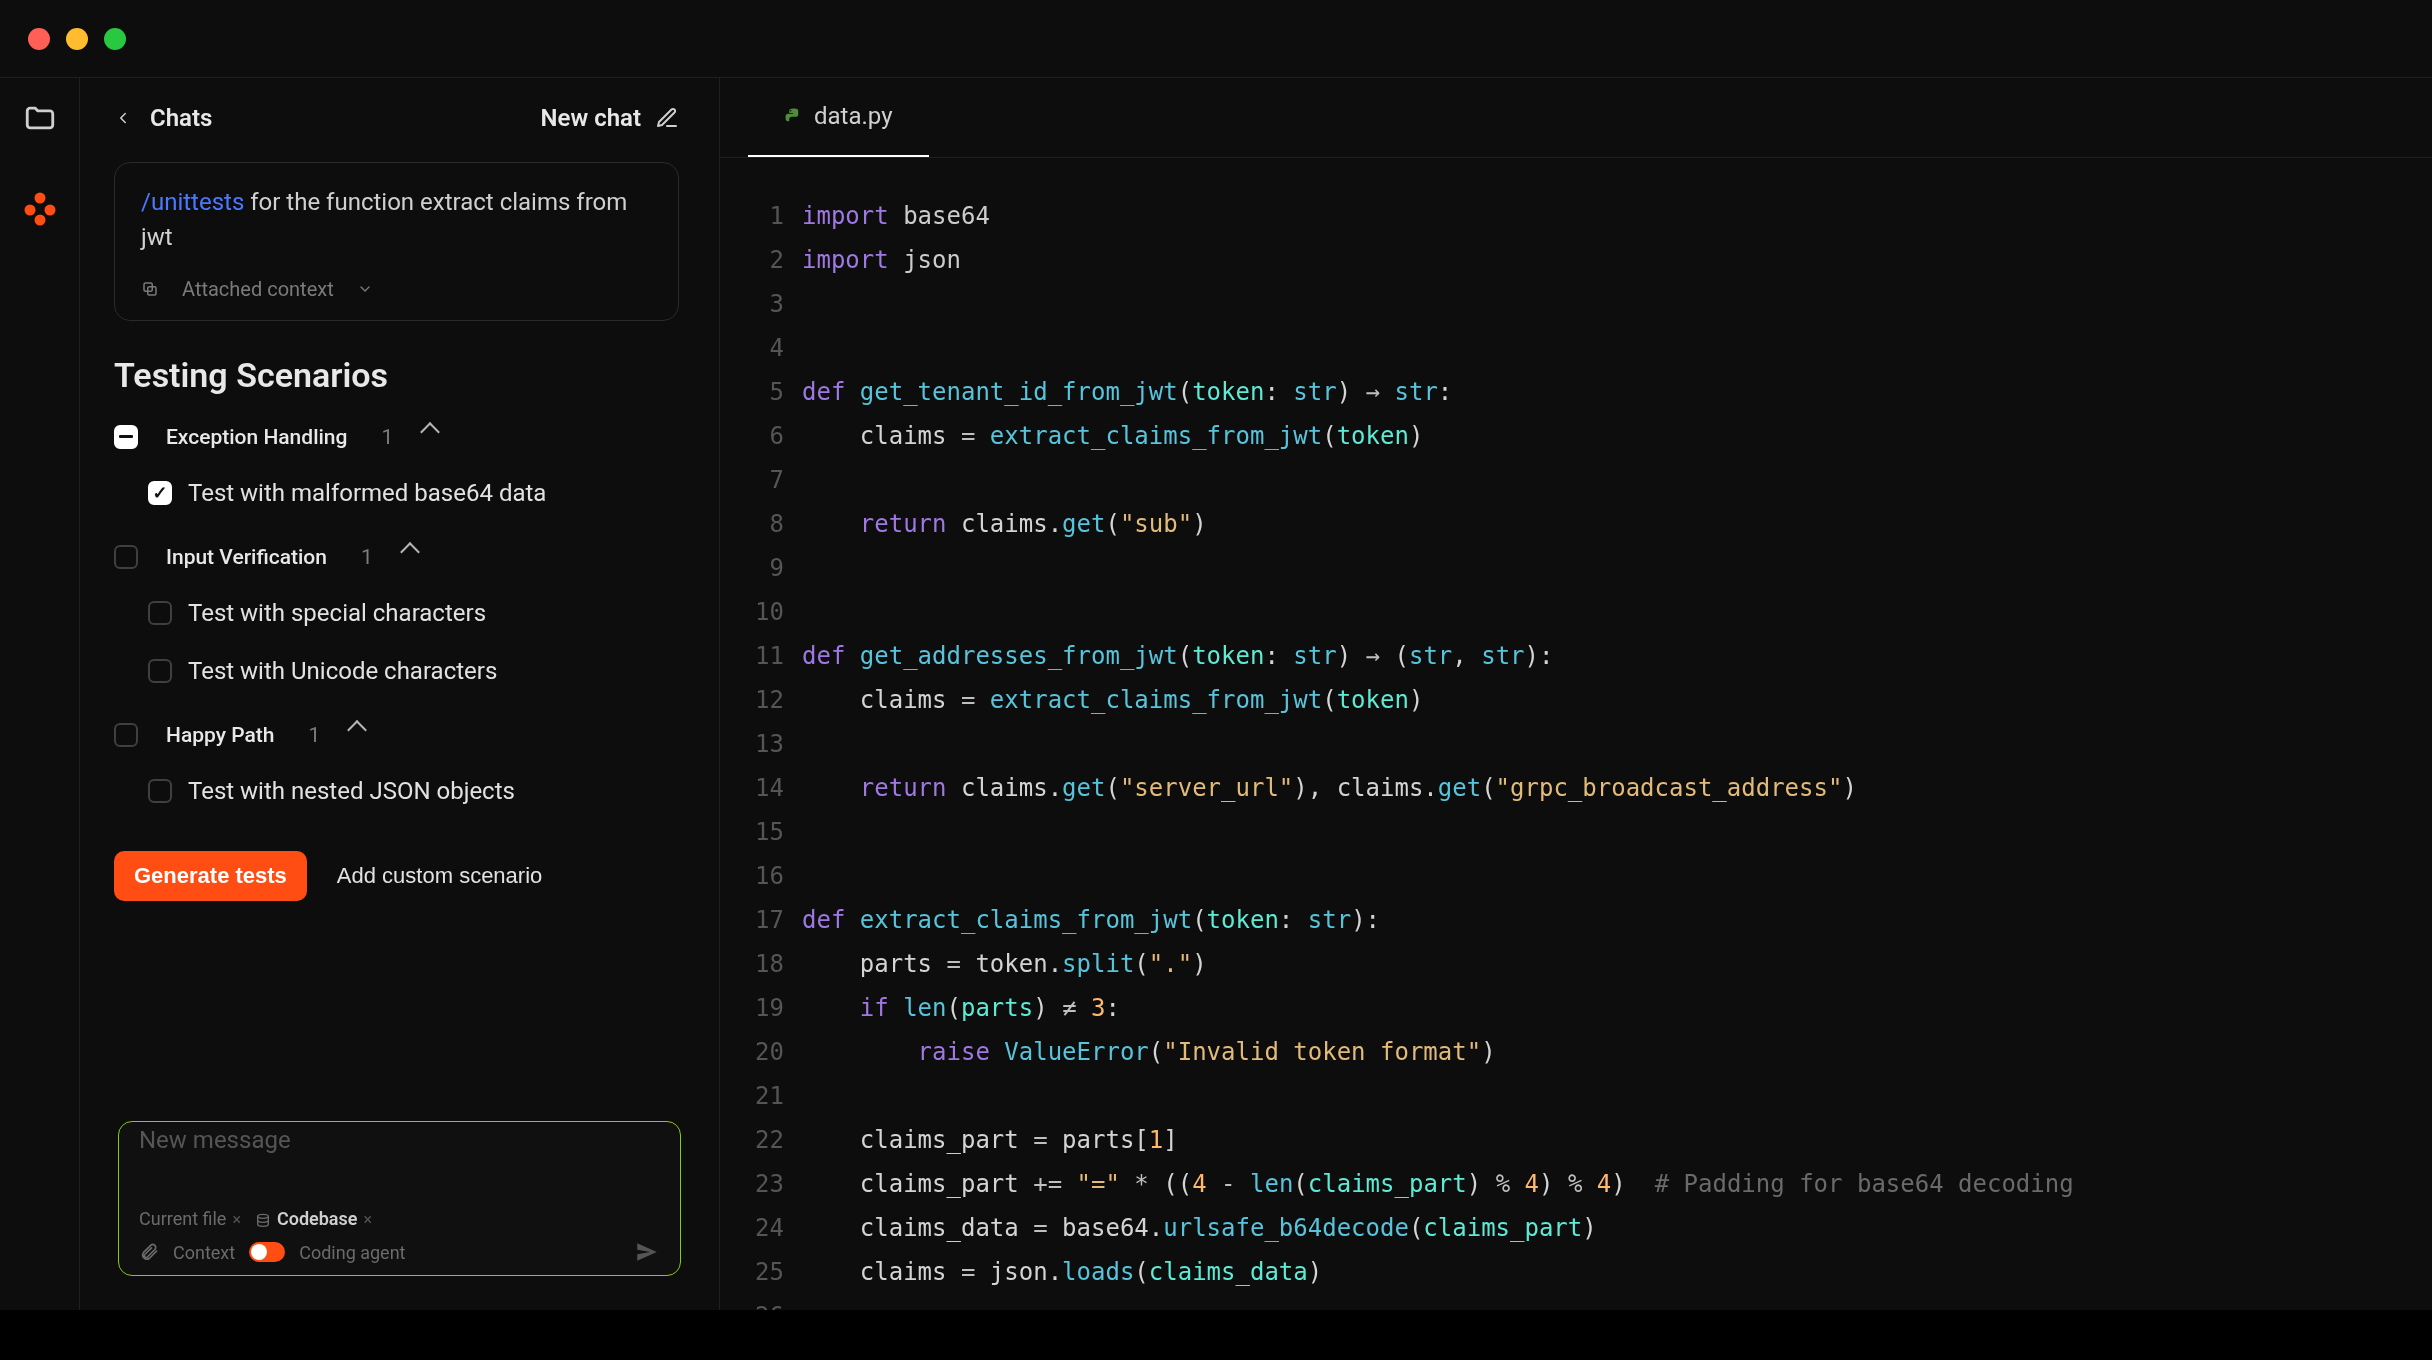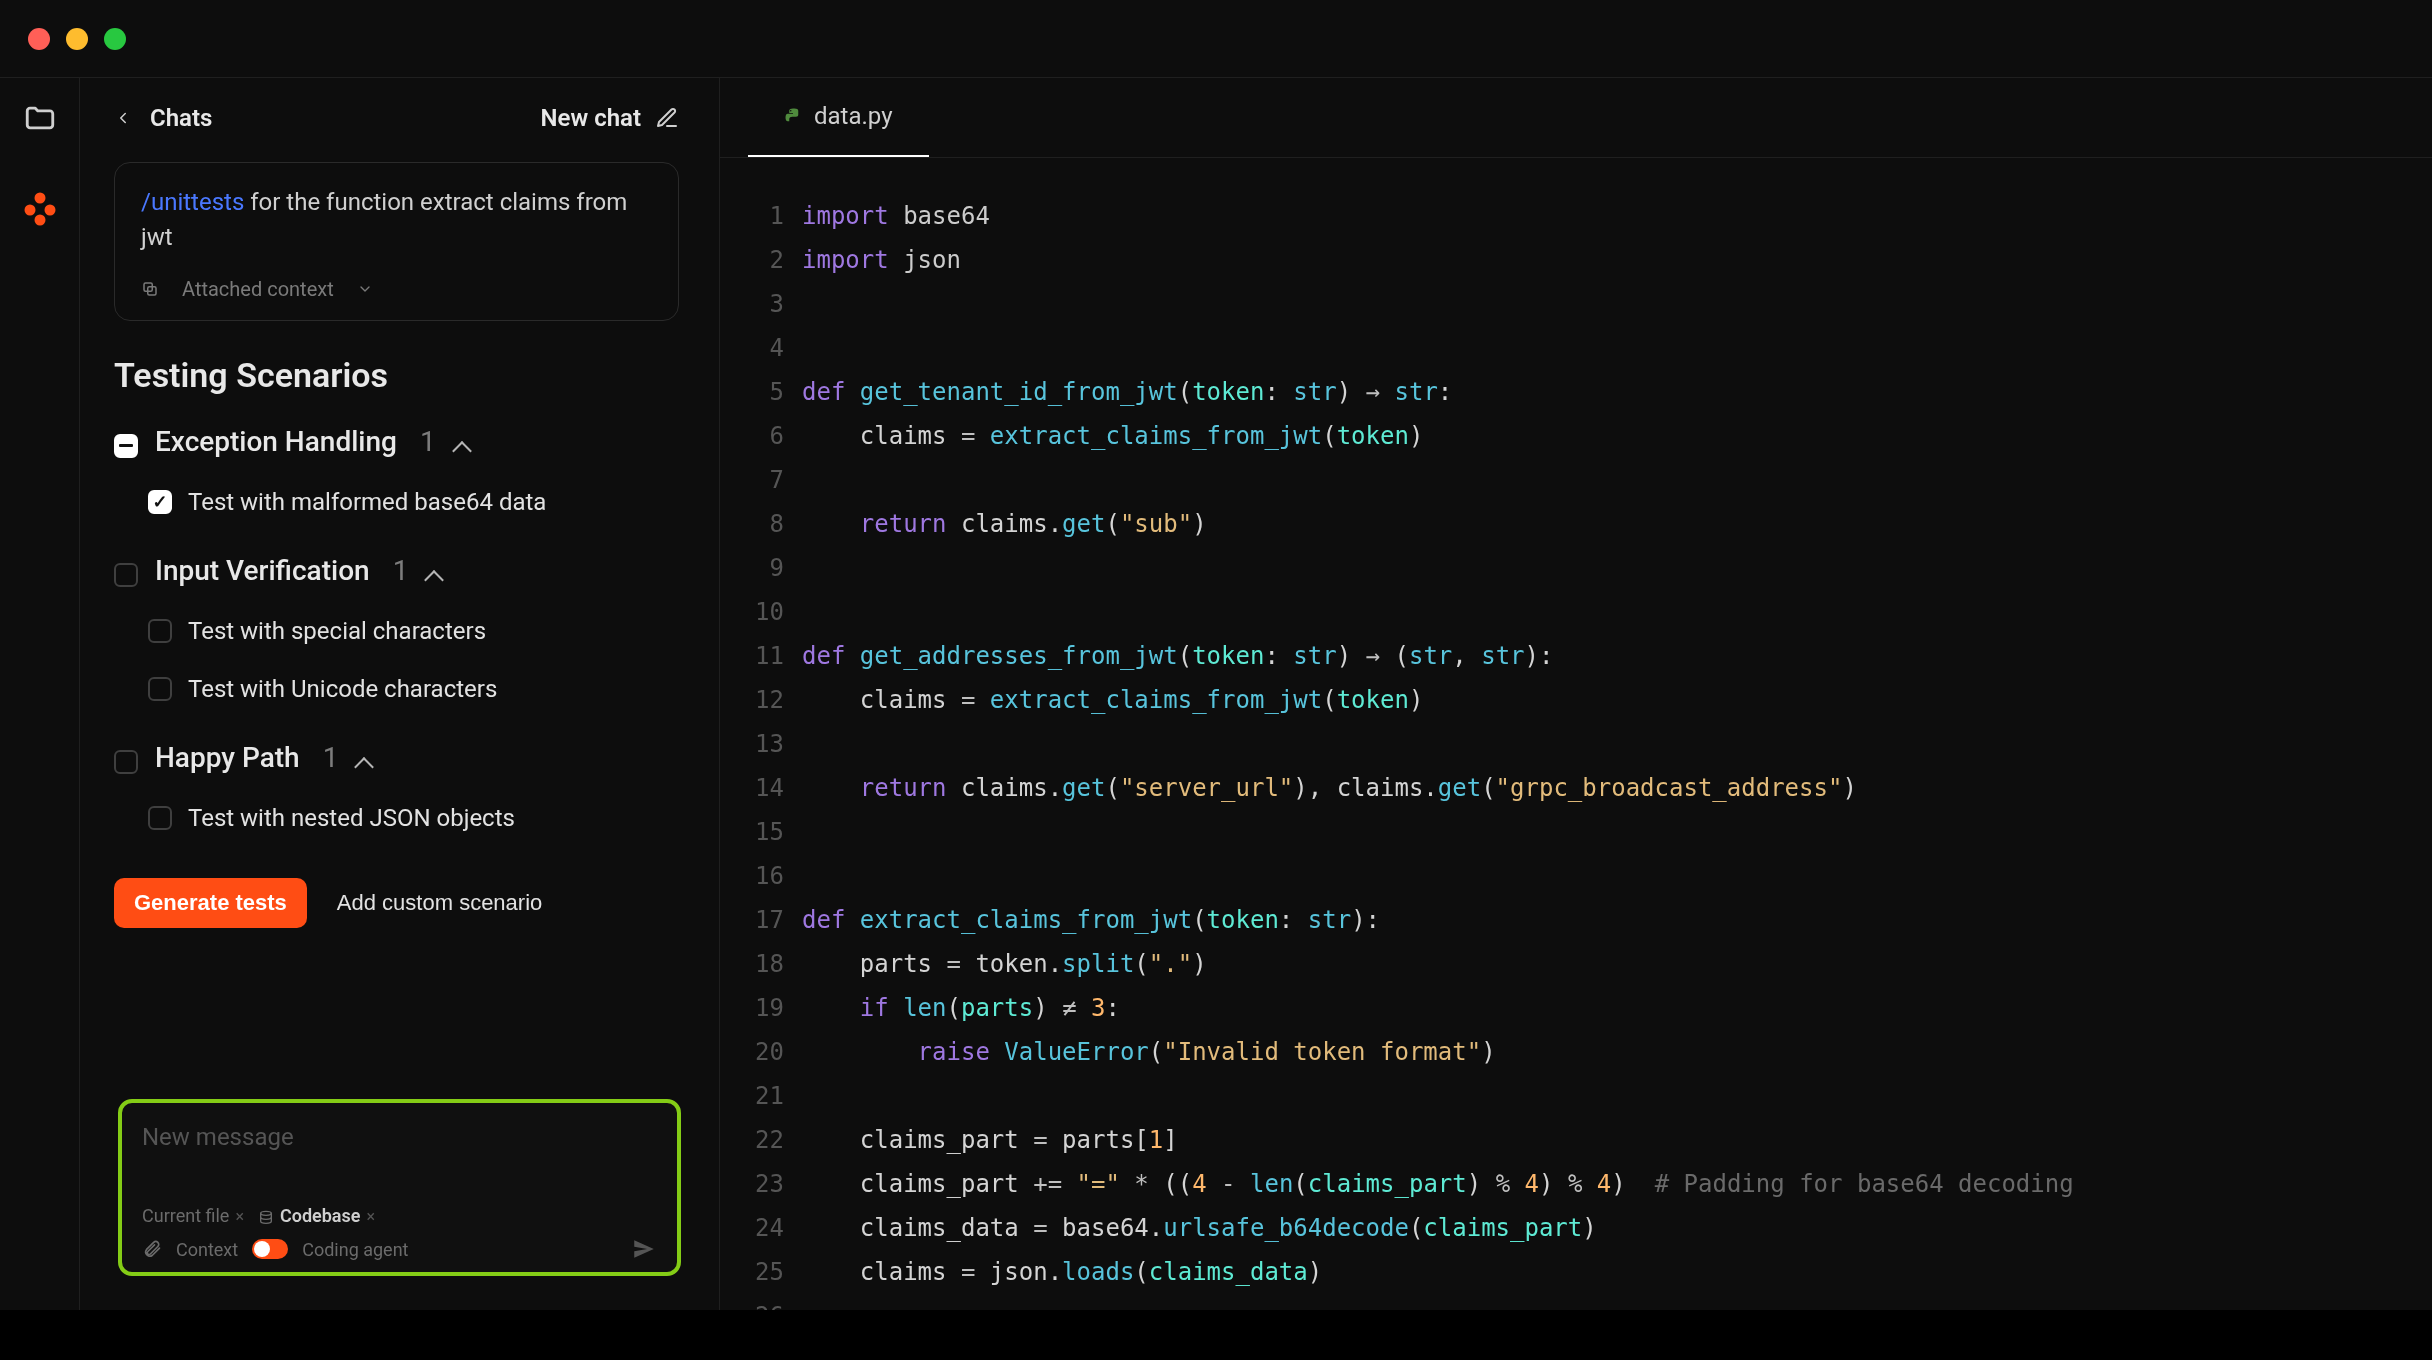--- a/index.html
+++ b/index.html
@@ -50,21 +50,21 @@
   .prompt-box .slash { color: #4a78ff; }
   .prompt-box .rest { color: #d0d0d0; }
   .attached {
     display: flex; align-items: center; gap: 23px; margin-top: 20px;
     color: #7a7a7a; font-size: 20px;
   }
   .attached svg { width: 18px; height: 18px; stroke: #7a7a7a; }
 
   .sec-title { margin-top: 34px; font-size: 34px; font-weight: 600; color: #e8e8e8; }
 
-  .group-row { display: flex; align-items: flex-end; gap: 17px; margin-top: 38px; font-size: 28px; color: #e8e8e8; }
+  .group-row { display: flex; align-items: flex-start; gap: 28px; margin-top: 38px; font-size: 21px; color: #e8e8e8; }
   .group-row.first { margin-top: 30px; }
   .group-name { font-weight: 500; }
   .group-count { color: #7c7c7c; margin-left: 6px; font-weight: 400; }
   .caret { width: 14px; height: 14px; border-left: 2px solid #b5b5b5; border-bottom: 2px solid #b5b5b5; transform: rotate(135deg); margin-left: 2px; }
 
   .cb {
     width: 24px; height: 24px; border-radius: 6px;
     border: 2px solid #3f3f3f; flex: 0 0 24px;
     display:flex; align-items:center; justify-content:center;
     background: transparent;
@@ -74,21 +74,21 @@
   .cb.mixed { background: #fff; border-color: #fff; }
   .cb.mixed::after { content:""; width:14px; height:3px; background:#111; border-radius:1px; }
 
   .item-row { display:flex; align-items:center; gap:16px; margin-top:30px; padding-left:34px; font-size:24px; color:#e2e2e2; }
 
   .actions { display:flex; align-items:center; gap:30px; margin-top:46px; }
   .gen-btn { background:#ff4d14; color:#fff; border:none; border-radius:10px; padding:12px 20px; font-size:22px; font-weight:600; cursor:pointer; }
   .add-sc { color:#e2e2e2; font-size:22px; background:none; border:none; cursor:pointer; }
 
   .chat-bottom { padding: 0 38px 34px; }
-  .msg-box { border:4px solid #84cc16; border-radius:14px; padding:20px 20px 10px; background:#101010; }
+  .msg-box { border:1px solid #84cc16; border-radius:14px; padding:4px 20px 10px; background:#101010; }
   .msg-input { width:100%; resize:none; min-height:74px; background:transparent; border:none; outline:none; color:#d0d0d0; font-size:24px; font-family:inherit; }
   .msg-input::placeholder { color:#555; }
   .ctx-row { display:flex; align-items:center; gap:14px; margin-top:4px; font-size:18px; color:#6b6b6b; }
   .chip { display:flex; align-items:flex-end; gap:6px; }
   .chip .x { color:#555; font-size:16px; }
   .db-ic { width:16px; height:16px; }
   .foot-row { display:flex; align-items:center; justify-content:space-between; margin-top:10px; color:#6b6b6b; font-size:18px; }
   .foot-left { display:flex; align-items:center; gap:14px; }
   .toggle {
     width:36px; height:20px; border-radius:10px; background:#ff4d14;

